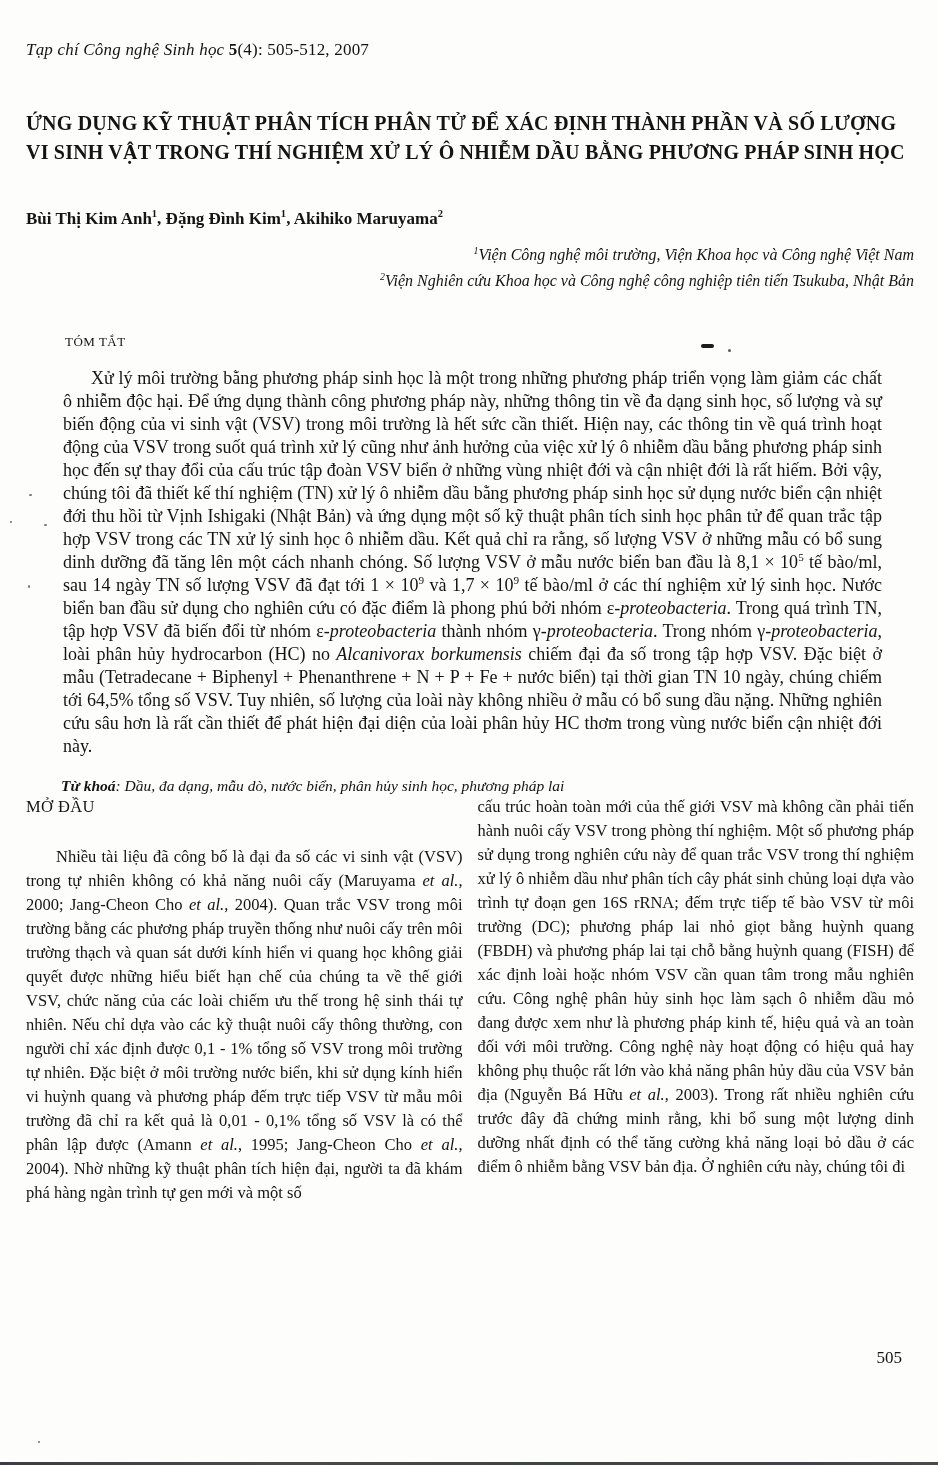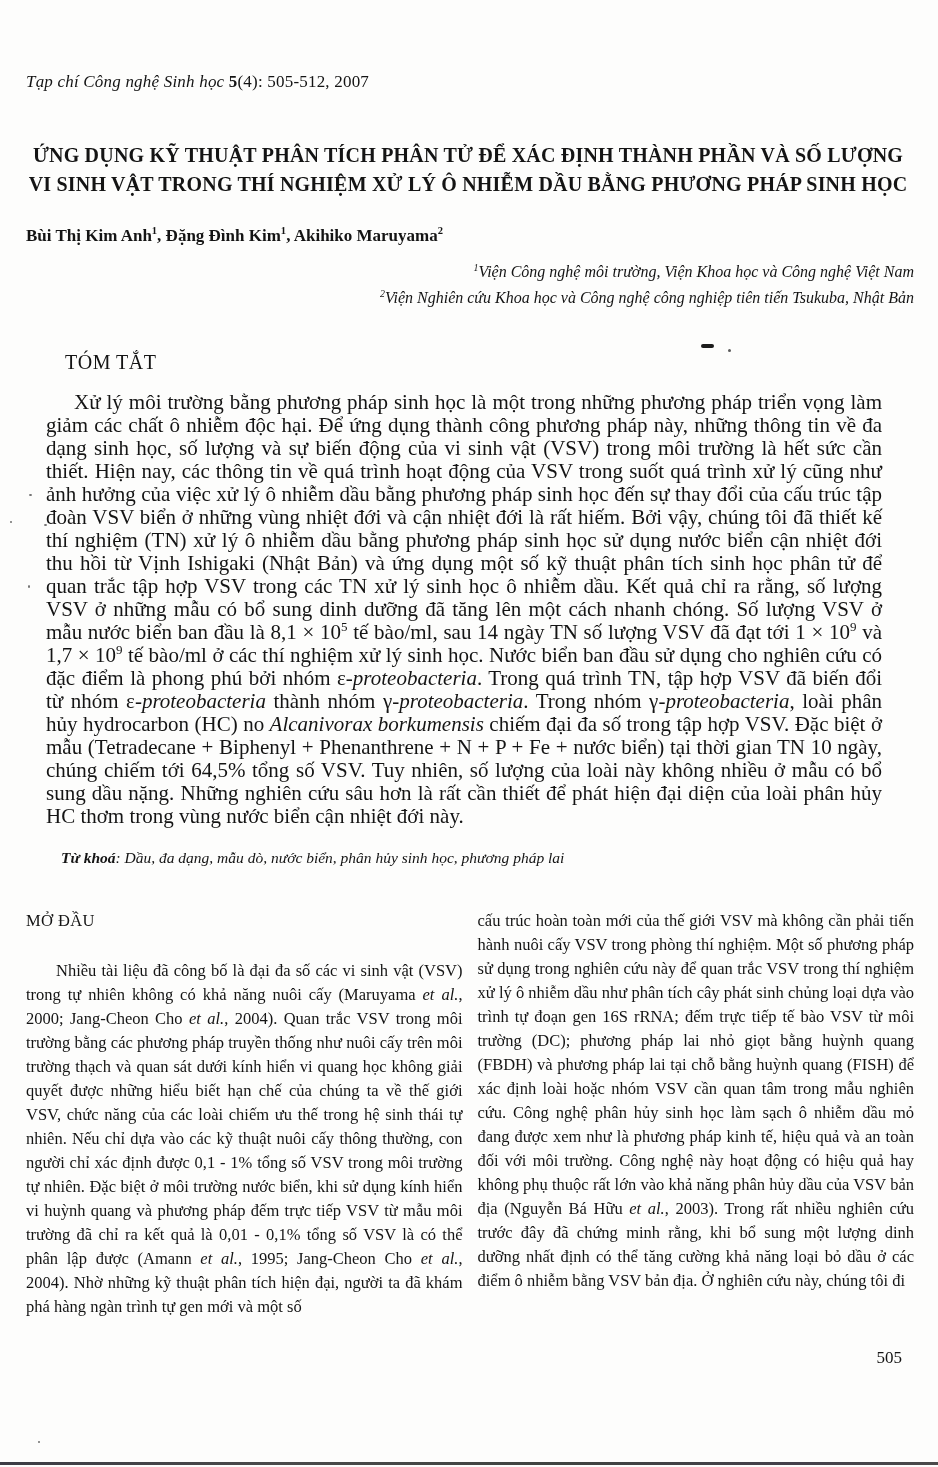--- a/index.html
+++ b/index.html
@@ -8,21 +8,21 @@
     background:#fdfdfc;
     font-family:"Liberation Serif","DejaVu Serif",serif;
     color:#141414;
     position:relative;
     overflow:hidden;
     -webkit-font-smoothing:antialiased;
   }
   .page{
     position:relative;
     width:100%;height:100%;
-    padding:72px 24px 0 26px;
+    padding:40px 24px 0 26px;
     box-sizing:border-box;
   }
   .it{font-style:italic;}
   .bd{font-weight:bold;}
   sup{font-size:0.62em;line-height:0;}
 
   .journal-header{
     font-size:17px;
     font-style:italic;
     letter-spacing:0.2px;
@@ -33,60 +33,59 @@
   .article-title{
     margin-top:49px;
     font-size:20px;
     font-weight:bold;
     line-height:29px;
     letter-spacing:0.2px;
     padding-right:4px;
   }
 
   .authors-line{
-    margin-top:27px;
+    margin-top:42px;
     font-size:17px;
     font-weight:bold;
   }
 
   .affiliations{
     margin-top:13px;
     font-size:16px;
     font-style:italic;
     line-height:26px;
     text-align:right;
   }
 
   .abstract-heading{
     margin-top:40px;
     margin-left:39px;
-    font-size:20px;
+    font-size:13px;
     letter-spacing:0.5px;
   }
 
   .abstract-paragraph{
     margin-top:17px;
-    margin-left:20px;
+    margin-left:37px;
     margin-right:32px;
-    font-size:21px;
+    font-size:18px;
     line-height:23px;
     text-align:justify;
     text-indent:28px;
   }
 
   .keywords-line{
     margin-top:19px;
     margin-left:35px;
     font-size:15.5px;
     font-style:italic;
   }
   .keywords-line .bd{font-style:italic;text-align:center;}
 
   .columns{
-    margin-top:42px;
     display:flex;
     gap:15px;
   }
   .col{
     flex:1;
     font-size:16.5px;
     line-height:24px;
     text-align:justify;
   }
   .intro-heading{
@@ -127,21 +126,21 @@
   .speck.s4{left:28px;top:585px;width:2px;height:3px;}
   .speck.s5{left:38px;top:1441px;width:2px;height:2px;}
 </style>
 </head>
 <body>
 
 <div class="page">
 
   <div class="journal-header"><span class="it">Tạp chí Công nghệ Sinh học </span><span class="bd">5</span><span>(4): 505-512, 2007</span></div>
 
-  <h1 class="article-title" style="margin:49px 0 0 0;text-align:center;">ỨNG DỤNG KỸ THUẬT PHÂN TÍCH PHÂN TỬ ĐỂ XÁC ĐỊNH THÀNH PHẦN VÀ SỐ LƯỢNG VI SINH VẬT TRONG THÍ NGHIỆM XỬ LÝ Ô NHIỄM DẦU BẰNG PHƯƠNG PHÁP SINH HỌC</h1>
+  <h1 class="article-title" style="margin:49px 0 0 0;">ỨNG DỤNG KỸ THUẬT PHÂN TÍCH PHÂN TỬ ĐỂ XÁC ĐỊNH THÀNH PHẦN VÀ SỐ LƯỢNG VI SINH VẬT TRONG THÍ NGHIỆM XỬ LÝ Ô NHIỄM DẦU BẰNG PHƯƠNG PHÁP SINH HỌC</h1>
 
   <div class="authors-line"><span>Bùi Thị Kim Anh</span><sup>1</sup><span>, Đặng Đình Kim</span><sup>1</sup><span>, Akihiko Maruyama</span><sup>2</sup></div>
 
   <div class="affiliations">
     <div><sup>1</sup><span>Viện Công nghệ môi trường, Viện Khoa học và Công nghệ Việt Nam</span></div>
     <div><sup>2</sup><span>Viện Nghiên cứu Khoa học và Công nghệ công nghiệp tiên tiến Tsukuba, Nhật Bản</span></div>
   </div>
 
   <div class="abstract-heading">TÓM TẮT</div>
 

